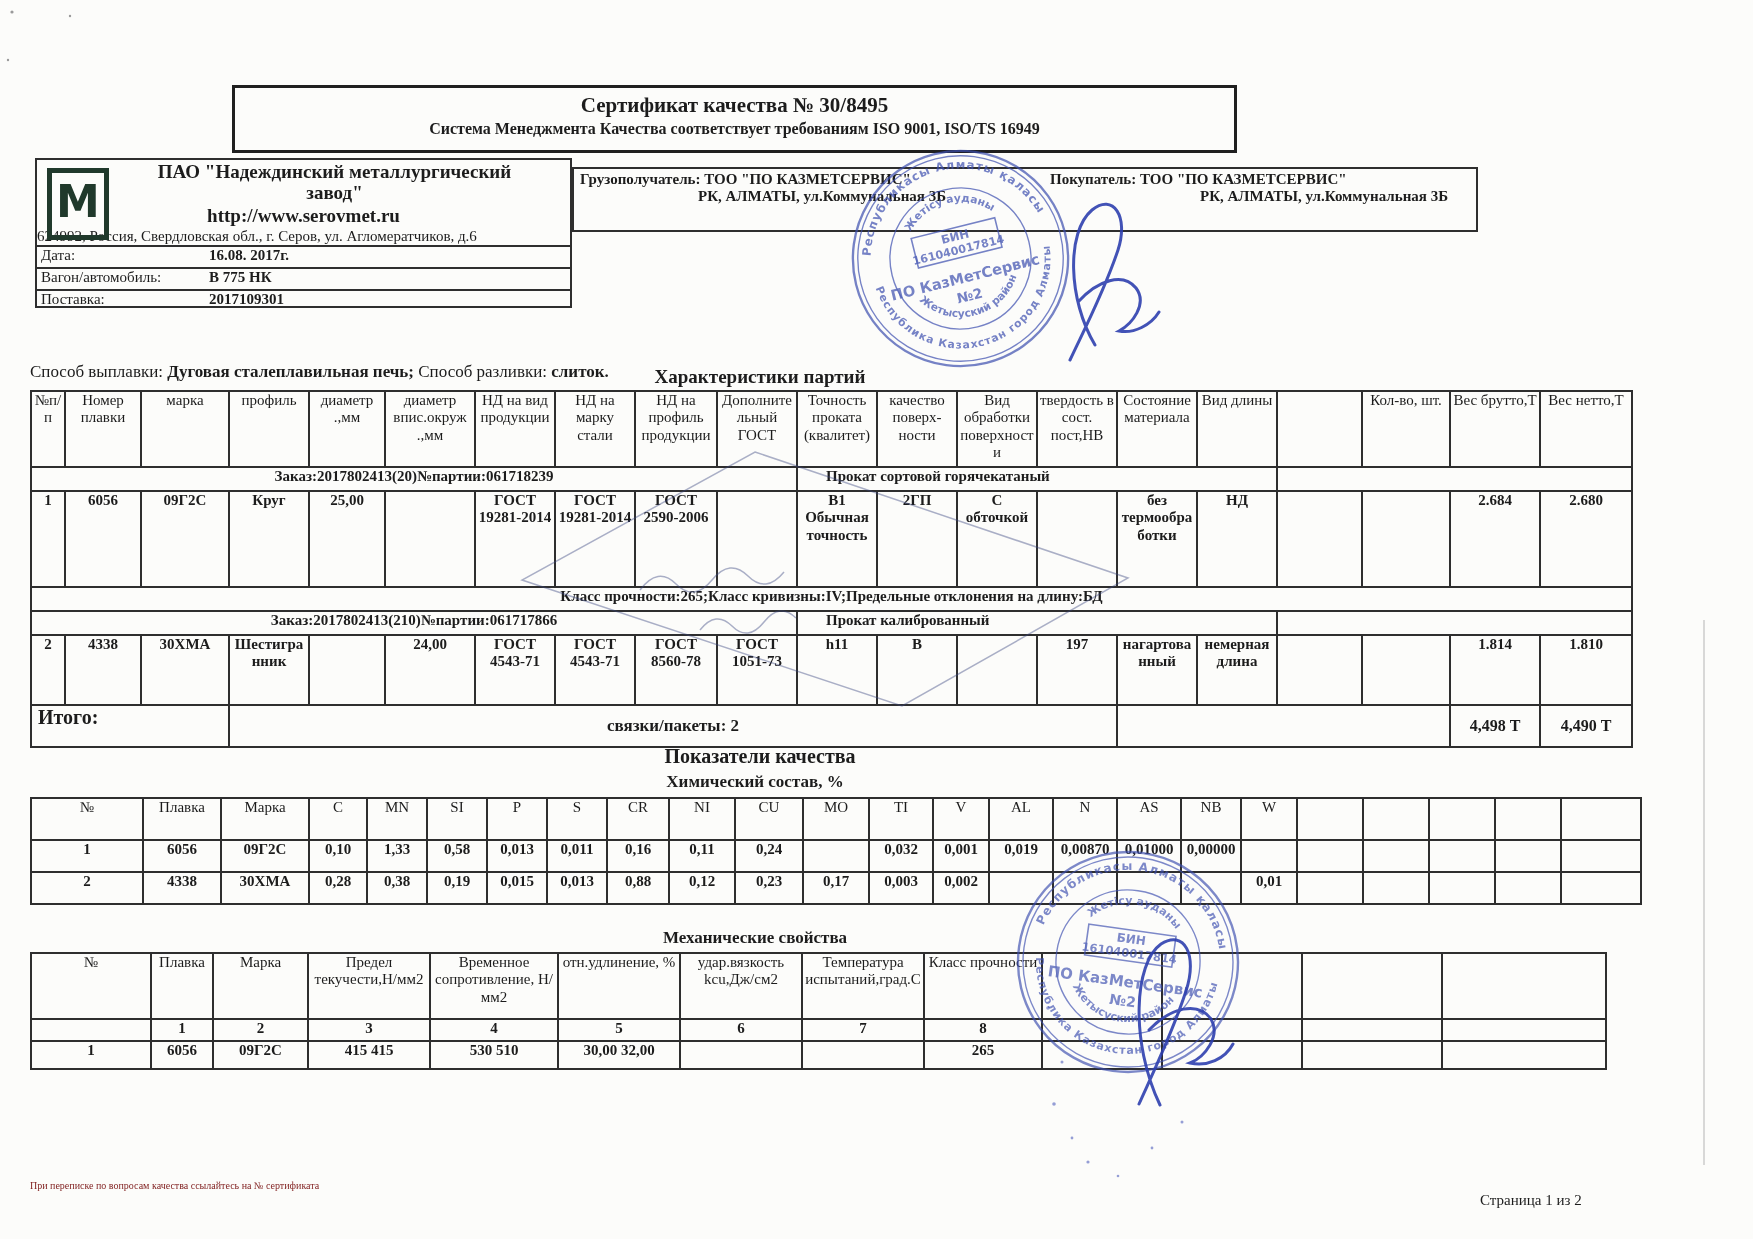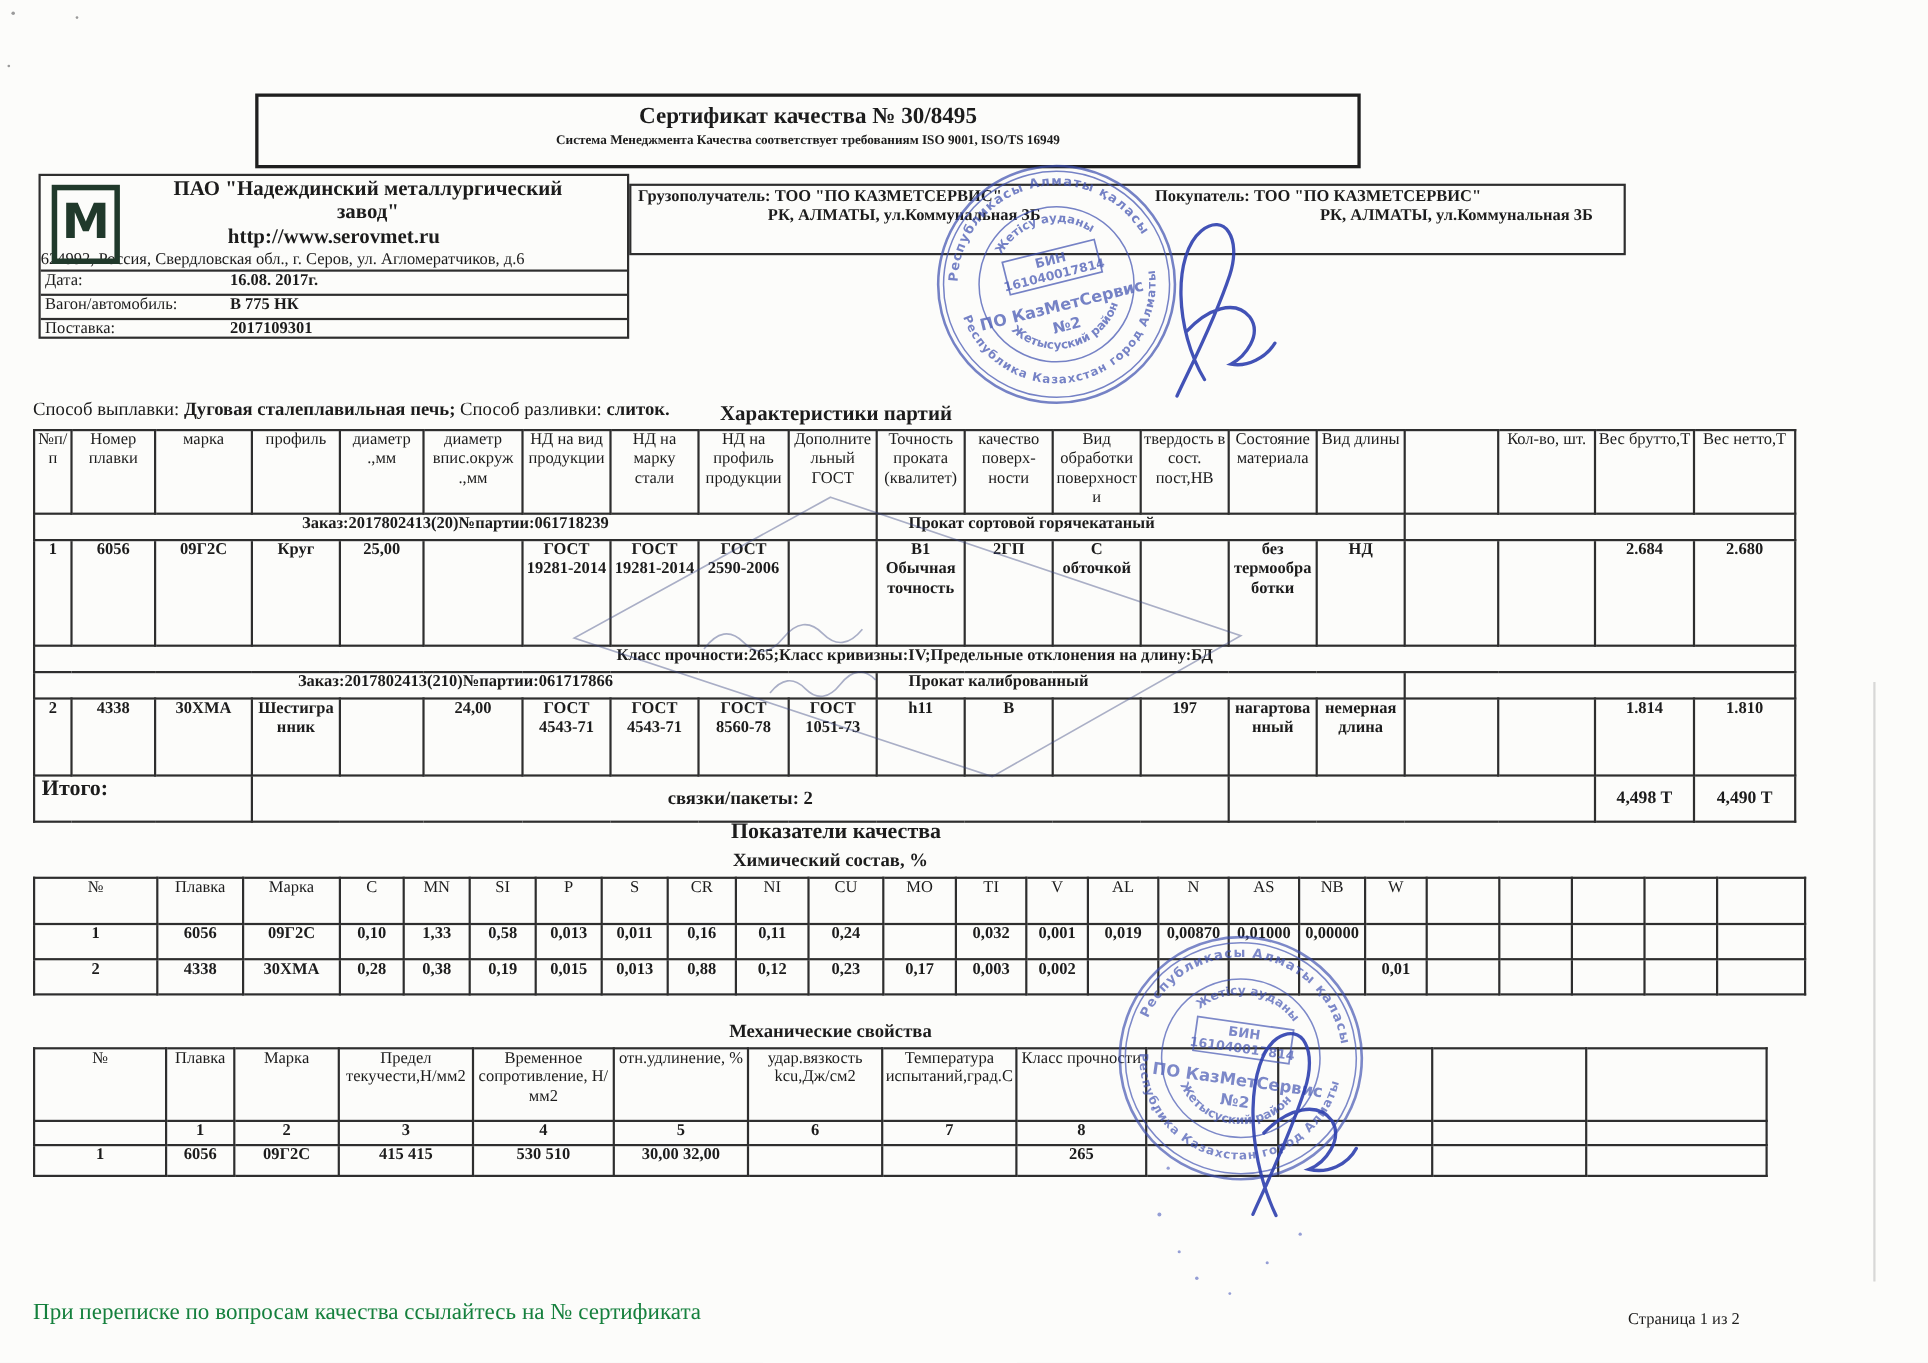--- a/index.html
+++ b/index.html
@@ -7,21 +7,21 @@
     position:relative; width:1753px; height:1239px; margin:0 auto;
     background:#fcfcfa; overflow:hidden; color:#1c1c1c;
     font-family:"Liberation Serif","DejaVu Serif",serif;
   }
   .abs { position:absolute; }
 
   
   .header-box { left:232px; top:85px; width:1005px; height:68px;
     border:3px solid #1f1f1f; text-align:center; padding-top:5px; box-sizing:border-box; }
   .header-title { font-size:21px; font-weight:bold; }
-  .header-sub   { font-size:12px; font-weight:bold; margin-top:2px; }
+  .header-sub   { font-size:16px; font-weight:bold; margin-top:2px; }
 
   
   .supplier-box { left:35px; top:158px; width:537px; height:150px;
     border:2px solid #2e2e2e; box-sizing:border-box; }
   .logo { position:absolute; left:10px; top:8px; width:52px; height:62px;
     border:5px solid #20392b; color:#20392b; font-weight:bold; font-size:44px;
     line-height:58px; text-align:center; font-family:"DejaVu Sans",sans-serif; }
   .sup-name { margin:2px 10px 0 72px; text-align:center; font-weight:bold; font-size:19px; line-height:1.1; }
   .sup-url  { text-align:center; font-weight:bold; font-size:19px; margin-top:1px; }
   .sup-addr { text-align:left; font-size:15px; margin-top:1px; }
@@ -76,21 +76,21 @@
   td.cell-left { text-align:left; padding-left:28px; }
   td.total-lbl { text-align:left; padding-left:6px; font-size:20px; }
   td.val-cell  { vertical-align:middle; }
 
   
   .stamp-wrap { pointer-events:none; }
   .stamp1 { left:848px; top:146px; width:225px; height:225px; transform:rotate(-14deg); opacity:.88; }
   .stamp2 { left:1013px; top:847px; width:230px; height:230px; transform:rotate(8deg); opacity:.85; }
   .overlay { position:absolute; left:0; top:0; pointer-events:none; }
 
-  .footer-note { left:30px; top:1180px; font-size:21px; color:#15803d; }
+  .footer-note { left:30px; top:1180px; font-size:10px; color:#7f1d1d; }
   .page-num    { left:1480px; top:1192px; font-size:15px; }
 
   .edge-line { left:1703px; top:620px; width:2px; height:545px; background:#bfbfbf; opacity:.6; }
 </style>
 </head>
 <body>
 
 <div class="page">
 
   <div class="abs header-box">

